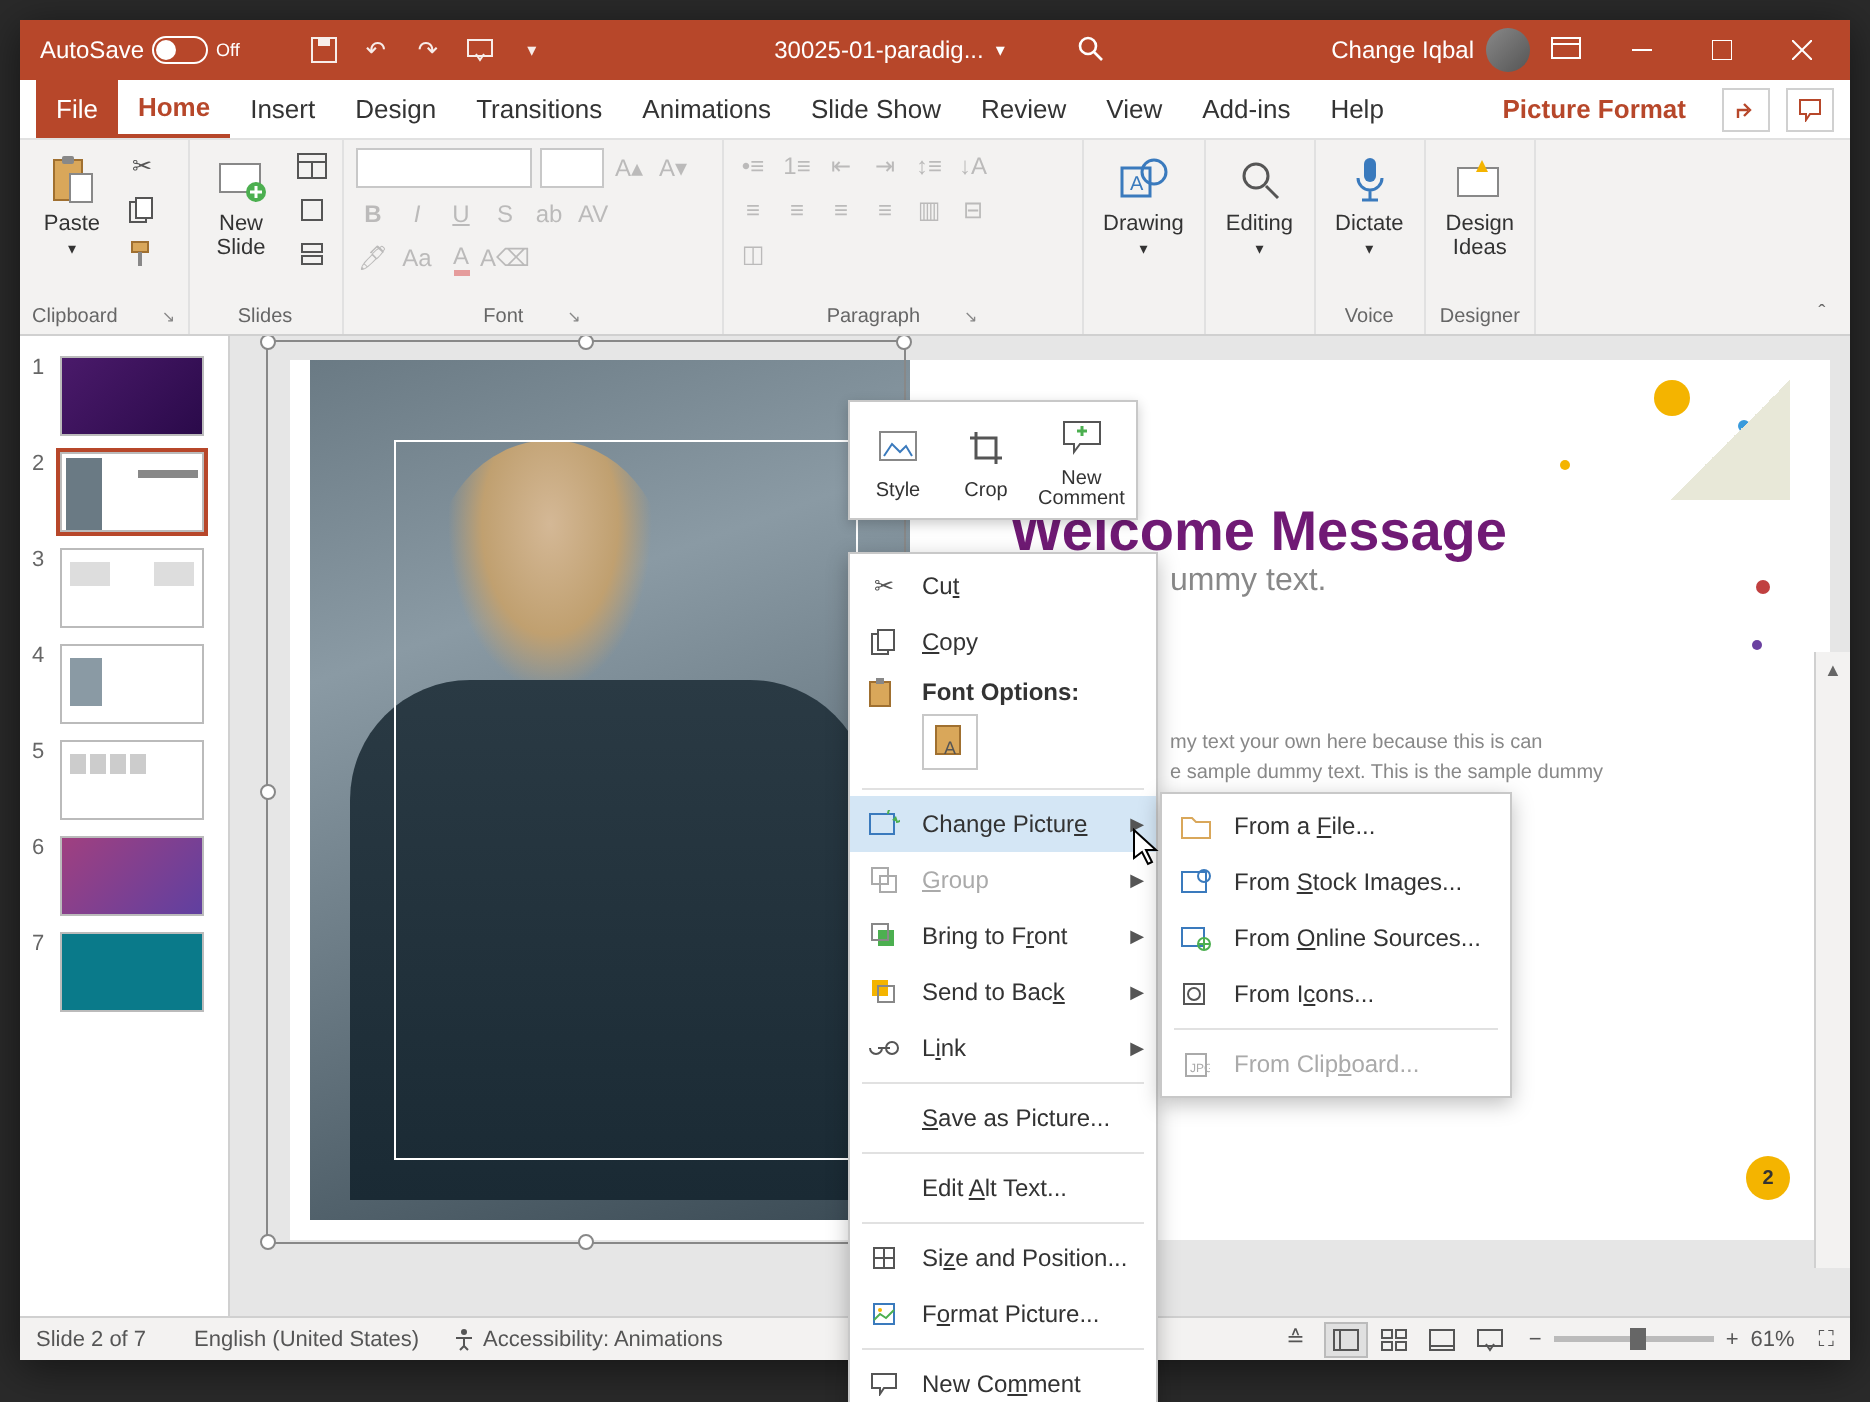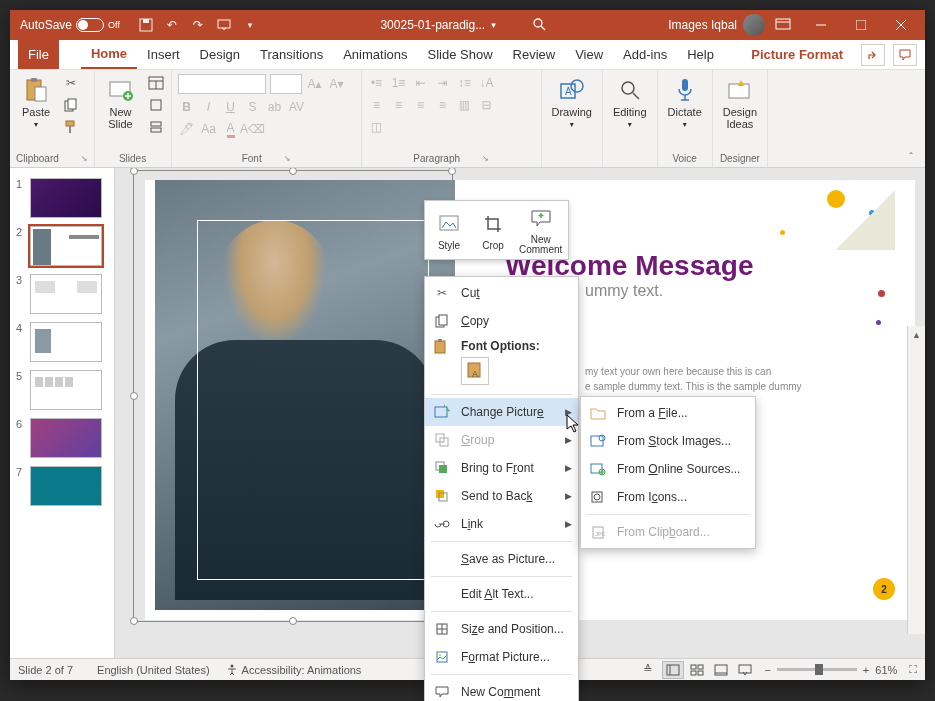--- a/index.html
+++ b/index.html
@@ -1,33 +1,33 @@
 <!DOCTYPE html>
 <html><head>
 <meta charset="utf-8">
 <style>
 * { margin: 0; padding: 0; box-sizing: border-box; font-family: "Segoe UI", Tahoma, sans-serif; }
 body { background: #2a2a2a; width: 935px; height: 701px; overflow: hidden; position: relative; }
 .window { position: absolute; left: 10px; top: 10px; width: 915px; height: 670px; background: #fff; box-shadow: 0 4px 20px rgba(0,0,0,.5); }
 .titlebar { height: 30px; background: #B7472A; color: #fff; display: flex; align-items: center; font-size: 12px; }
-.titlebar .left { display: flex; align-items: center; gap: 8px; padding-left: 10px; }
+.titlebar .left { display: flex; align-items: center; gap: 24px; padding-left: 10px; }
 .titlebar .autosave { display: flex; align-items: center; gap: 4px; }
 .toggle { width: 28px; height: 14px; border: 1px solid #fff; border-radius: 7px; position: relative; display: inline-block; }
 .toggle::after { content: ""; position: absolute; left: 1px; top: 1px; width: 10px; height: 10px; background: #fff; border-radius: 50%; }
 .titlebar .qat { display: flex; gap: 10px; margin-left: 10px; }
 .titlebar .qat-icon { width: 16px; height: 16px; display: flex; align-items: center; justify-content: center; opacity: .9; }
 .titlebar .center { flex: 1; display: flex; justify-content: center; align-items: center; gap: 6px; }
 .titlebar .right { display: flex; align-items: center; gap: 10px; padding-right: 4px; }
 .titlebar .user { display: flex; align-items: center; gap: 6px; }
 .avatar { width: 22px; height: 22px; border-radius: 50%; background: linear-gradient(135deg,#888,#555); }
 .winbtns { display: flex; }
 .winbtn { width: 40px; height: 30px; display: flex; align-items: center; justify-content: center; }
 .ribbon-tabs { height: 30px; background: #fff; border-bottom: 1px solid #e1e1e1; display: flex; align-items: stretch; padding: 0 8px; font-size: 13px; }
 .tab { padding: 0 10px; display: flex; align-items: center; color: #333; cursor: pointer; }
-.tab.file { background: #B7472A; color: #fff; margin-right: 22px; }
+.tab.file { background: #B7472A; color: #fff; margin-right: 0; }
 .tab.active { border-bottom: 2px solid #B7472A; color: #B7472A; font-weight: 600; }
 .tab.context { color: #B7472A; margin-left: auto; font-weight: 600; }
 .ribbon-right { margin-left: 8px; display: flex; gap: 8px; align-items: center; }
 .rbtn { width: 24px; height: 22px; border: 1px solid #d0d0d0; display: flex; align-items: center; justify-content: center; font-size: 11px; color: #B7472A; }
 .ribbon { height: 98px; background: #f3f2f1; border-bottom: 1px solid #d0d0d0; display: flex; }
 .group { border-right: 1px solid #e1e1e1; padding: 4px 6px 0; display: flex; flex-direction: column; }
 .group-body { flex: 1; display: flex; gap: 6px; align-items: flex-start; }
 .group-label { height: 18px; font-size: 10px; color: #666; text-align: center; display: flex; align-items: center; justify-content: center; gap: 22px; }
 .group-label .dlg { font-size: 8px; color: #888; }
 .bigbtn { display: flex; flex-direction: column; align-items: center; justify-content: center; padding: 2px 4px; font-size: 11px; color: #333; gap: 2px; min-width: 40px; }
@@ -117,21 +117,21 @@
     <div class="center">
       <span>30025-01-paradig...</span>
       <span style="font-size:9px">▾</span>
       <span style="margin-left:30px"><svg width="14" height="14" viewBox="0 0 14 14">
             <circle cx="6" cy="6" r="4" fill="none" stroke="#fff" stroke-width="1.3"></circle>
             <line x1="9" y1="9" x2="13" y2="13" stroke="#fff" stroke-width="1.3"></line>
           </svg></span>
     </div>
     <div class="right">
       <div class="user">
-        <span>Images Iqbal</span>
+        <span>Change Iqbal</span>
         <div class="avatar"></div>
       </div>
       <span><svg width="16" height="12" viewBox="0 0 16 12">
             <rect x="1" y="1" width="14" height="10" fill="none" stroke="#fff"></rect>
             <line x1="1" y1="4" x2="15" y2="4" stroke="#fff"></line>
           </svg></span>
       <div class="winbtns">
         <div class="winbtn">
             <svg width="10" height="10">
               <line x1="0" y1="5" x2="10" y2="5" stroke="#fff" stroke-width="1"></line>

